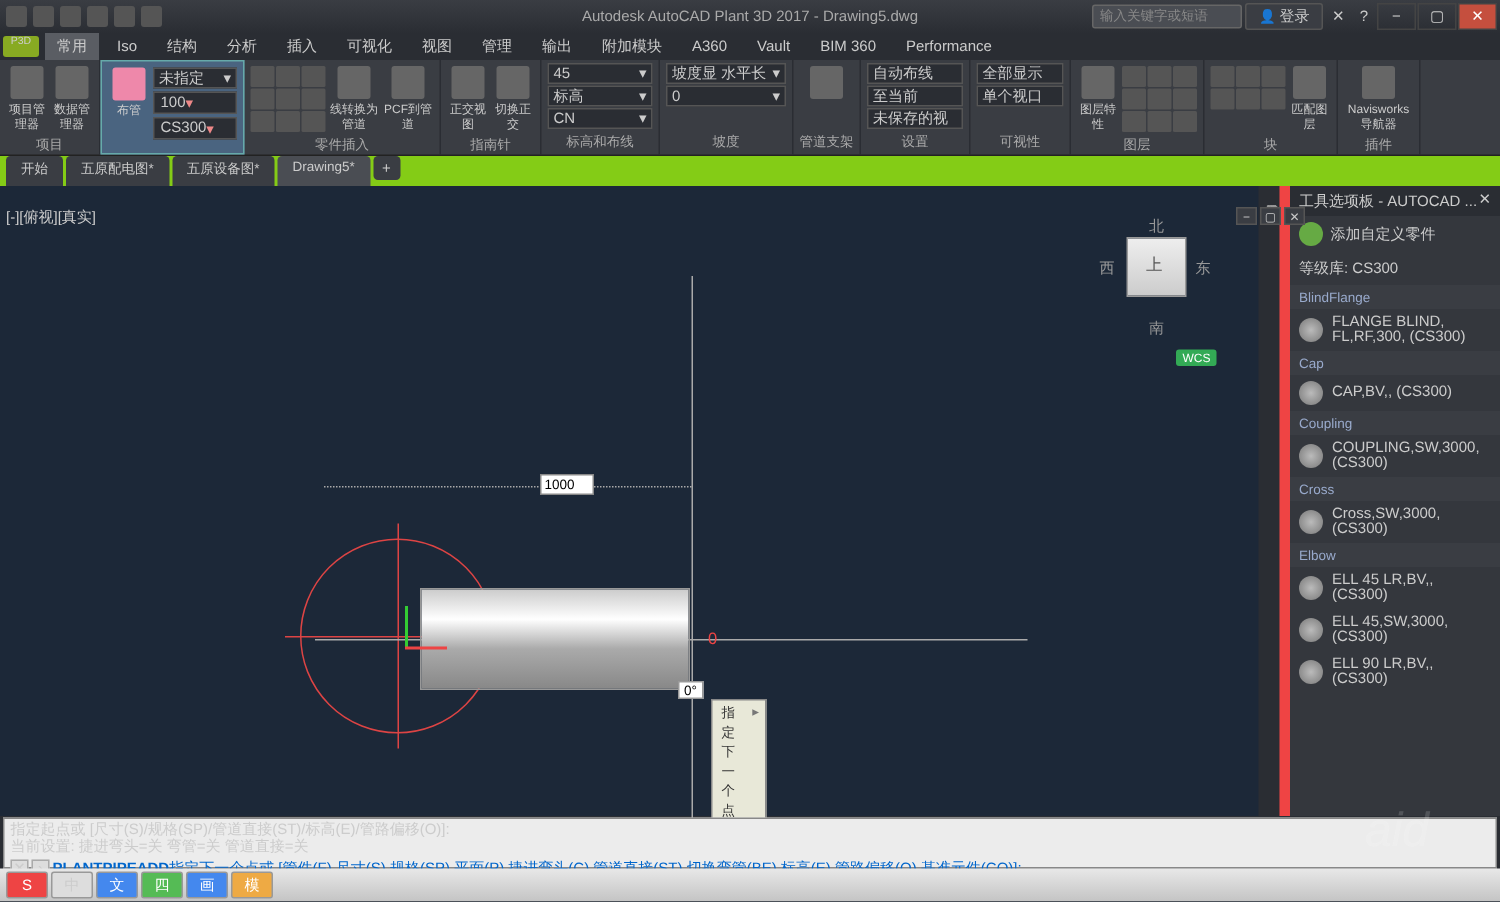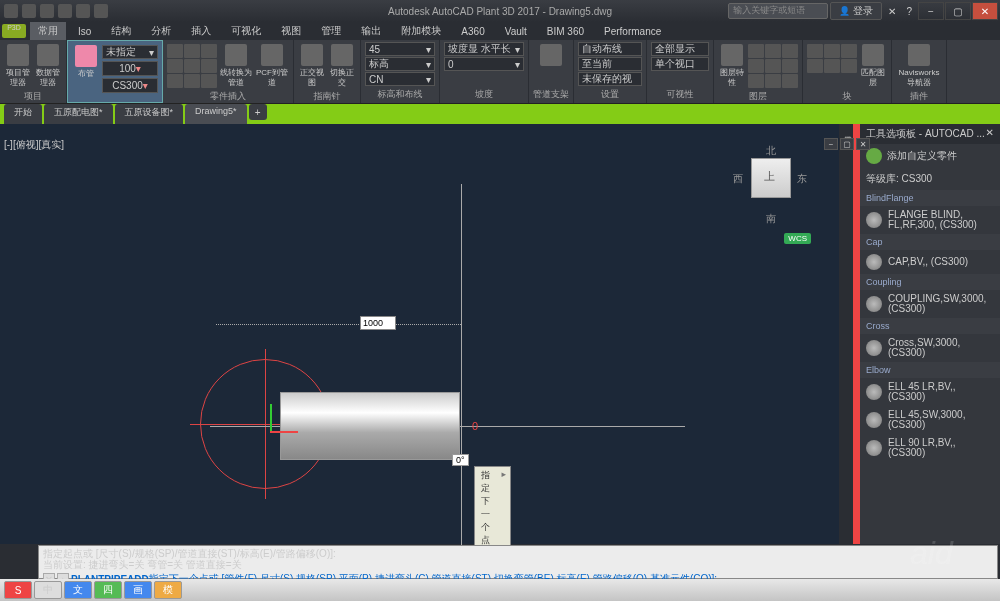--- a/index.html
+++ b/index.html
@@ -19,21 +19,21 @@
 .menubar .tab.active{background:#5a5d63;}
 .ribbon{height:64px;background:#3a3d43;border-bottom:1px solid #222;display:flex;}
 .ribbon-panel{border-right:1px solid #2a2d33;padding:2px 4px;display:flex;flex-direction:column;align-items:center;}
 .ribbon-panel .panel-body{flex:1;display:flex;gap:2px;align-items:flex-start;}
 .ribbon-panel .panel-label{font-size:9px;color:#aaa;text-align:center;}
 .ribbon-panel.highlight{background:#4a6480;border:1px solid #6aa;}
 .ribbon .bigbtn{display:flex;flex-direction:column;align-items:center;width:28px;padding:2px 0;}
 .ribbon .bigbtn .icon{width:22px;height:22px;background:#666;border-radius:2px;margin-bottom:2px;}
 .ribbon .bigbtn .lbl{font-size:8px;color:#ccc;text-align:center;line-height:10px;}
 .ribbon .dropdowns{display:flex;flex-direction:column;gap:2px;margin-top:2px;}
-.ribbon .dropdown{width:56px;height:15px;background:#2a2d33;border:1px solid #555;display:flex;align-items:center;padding:0 4px;font-size:9px;justify-content:center;}
+.ribbon .dropdown{width:56px;height:15px;background:#2a2d33;border:1px solid #555;display:flex;align-items:center;padding:0 4px;font-size:9px;justify-content:flex-start;}
 .ribbon .dropdown .arrow{color:#e88;}
 .ribbon .smallgrid{display:grid;grid-template-columns:repeat(3,16px);grid-template-rows:repeat(3,14px);gap:1px;margin-top:2px;}
 .ribbon .smallgrid span{background:#555;border-radius:1px;}
 .ribbon .wide-drop{width:70px;height:14px;background:#2a2d33;border:1px solid #555;font-size:8px;padding:0 3px;display:flex;align-items:center;justify-content:space-between;}
 .ribbon .col{display:flex;flex-direction:column;gap:1px;}
 .doctabs{height:20px;background:#84cc16;display:flex;padding-left:4px;gap:2px;}
 .doctabs .dtab{padding:2px 10px;background:#3a3d43;font-size:9px;color:#ccc;border-radius:3px 3px 0 0;}
 .doctabs .dtab.active{background:#4a4d53;}
 .doctabs .addtab{width:18px;height:16px;background:#3a3d43;display:flex;align-items:center;justify-content:center;border-radius:3px;}
 .workspace{position:relative;height:420px;display:flex;}
@@ -66,21 +66,21 @@
 .tooltip{position:absolute;top:189px;left:254px;background:#e8e8d8;border:1px solid #888;padding:2px 20px 2px 6px;font-size:9px;color:#333;margin-top:13px;}
 .tooltip::after{content:"▸";position:absolute;right:4px;top:2px;color:#777;}
 .palette{width:147px;background:#34373d;border-left:7px solid #ef4444;display:flex;flex-direction:column;}
 .palette-title{background:#2a2d33;padding:3px 6px;font-size:9px;display:flex;justify-content:space-between;}
 .palette-row{padding:4px 6px;display:flex;align-items:center;gap:5px;font-size:9px;}
 .palette-row .ico{width:16px;height:16px;background:#4a6;border-radius:50%;}
 .palette-section{padding:3px 6px;background:#3a3d43;font-size:9px;color:#9ac;}
 .palette-item{padding:4px 6px;display:flex;align-items:center;gap:6px;font-size:8px;line-height:10px;}
 .palette-item .ico{width:16px;height:16px;background:radial-gradient(#bbb,#777);border-radius:50%;flex-shrink:0;}
 .side-tabs{width:14px;background:#2a2d33;writing-mode:vertical-rl;font-size:8px;padding:6px 1px;color:#999;}
-.cmdbar{position:absolute;bottom:22px;left:2px;right:2px;height:34px;background:#ececec;border:1px solid #888;padding:2px 4px;font-size:9px;color:#333;margin-left:36px;}
+.cmdbar{position:absolute;bottom:22px;left:2px;right:2px;height:34px;background:#ececec;border:1px solid #888;padding:2px 4px;font-size:9px;color:#333;}
 .cmdbar .line{line-height:11px;}
 .cmdbar .inputline{display:flex;align-items:center;margin-top:2px;}
 .cmdbar .inputline .x{width:12px;height:12px;background:#ddd;border:1px solid #aaa;margin-right:2px;display:flex;align-items:center;justify-content:center;}
 .cmdbar .inputline .prompt{color:#06c;font-weight:bold;}
 .cmdbar .inputline .opts{color:#06c;}
 .taskbar{position:absolute;bottom:0;left:0;right:0;height:22px;background:linear-gradient(#e8e8e8,#c4c4c4);display:flex;align-items:center;padding:0 4px;gap:2px;}
 .taskbar .tbtn{width:28px;height:18px;border:1px solid #999;background:#ddd;border-radius:2px;display:flex;align-items:center;justify-content:center;font-size:10px;}
 .taskbar .tbtn.red{background:#e44;color:#fff;}
 .taskbar .tbtn.blue{background:#48e;color:#fff;}
 .taskbar .tbtn.green{background:#5b5;color:#fff;}

